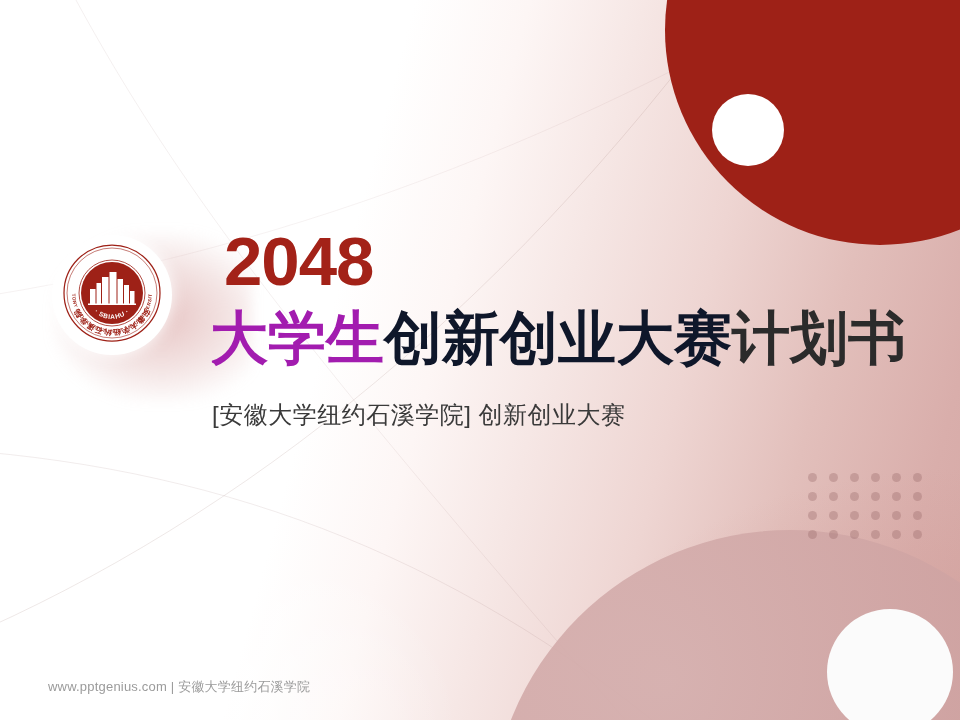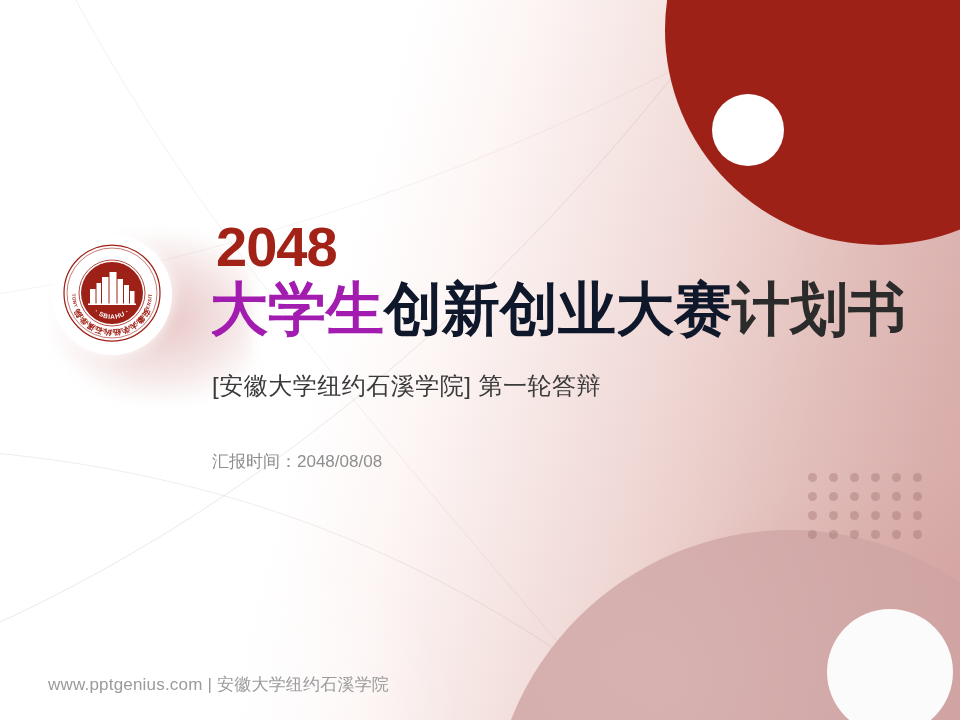--- a/index.html
+++ b/index.html
@@ -104,25 +104,25 @@
   }
 
   
   .text-col {
     position: absolute;
     left: 212px;
     top: 216px;
     width: 700px;
   }
   .year {
-    font-size: 56px;
+    font-size: 69px;
     font-weight: 700;
     line-height: .98;
     letter-spacing: -1px;
-    margin: 4px;
+    margin: 12px;
   }
   .headline {
     font-size: 58px;
     font-weight: 700;
     line-height: 1.05;
     margin: 4px 0 0 -2px;
     white-space: nowrap;
   }
   .subtitle {
     margin-top: 30px;
@@ -135,21 +135,21 @@
     font-size: 17px;
     color: #8e8e8e;
     line-height: 1.65;
   }
 
   
   .footer {
     position: absolute;
     left: 48px;
     bottom: 24px;
-    font-size: 17px;
+    font-size: 13px;
     color: #9b9b9b;
     letter-spacing: .2px;
   }
 </style>
 </head>
 <body>
 
 <div id="slide">
 
   <div class="bg-base"></div>
@@ -229,21 +229,20 @@
     </text>
 
     <text font-size="9.5" font-weight="700" fill="#9e2117" font-family="'Liberation Sans', sans-serif" letter-spacing="0.8">
       <textPath href="#arcBottom" startOffset="50%" text-anchor="middle">STONY BROOK INSTITUTE AT ANHUI UNIVERSITY</textPath>
     </text>
   </svg>
 
   <div class="text-col">
     <div class="year" style="color: rgb(163, 34, 24);">2048</div>
     <div class="headline" id="headline"><span style="color: #a21caf;">大学生</span><span style="color: #0f172a;">创新创业大赛</span><span style="color: rgb(43, 43, 43);">计划书</span></div>
-    <div class="subtitle">[安徽大学纽约石溪学院] 第一轮答辩</div>
+    <div class="subtitle">[安徽大学纽约石溪学院] 创新创业大赛</div>
     <div class="meta" style="color: rgb(142, 142, 142);">
-      <div>汇报时间：2048/08/08</div>
     </div>
   </div>
 
   <div class="footer" style="color: rgb(155, 155, 155);">www.pptgenius.com | 安徽大学纽约石溪学院</div>
 
 </div>
 
 </body></html>

